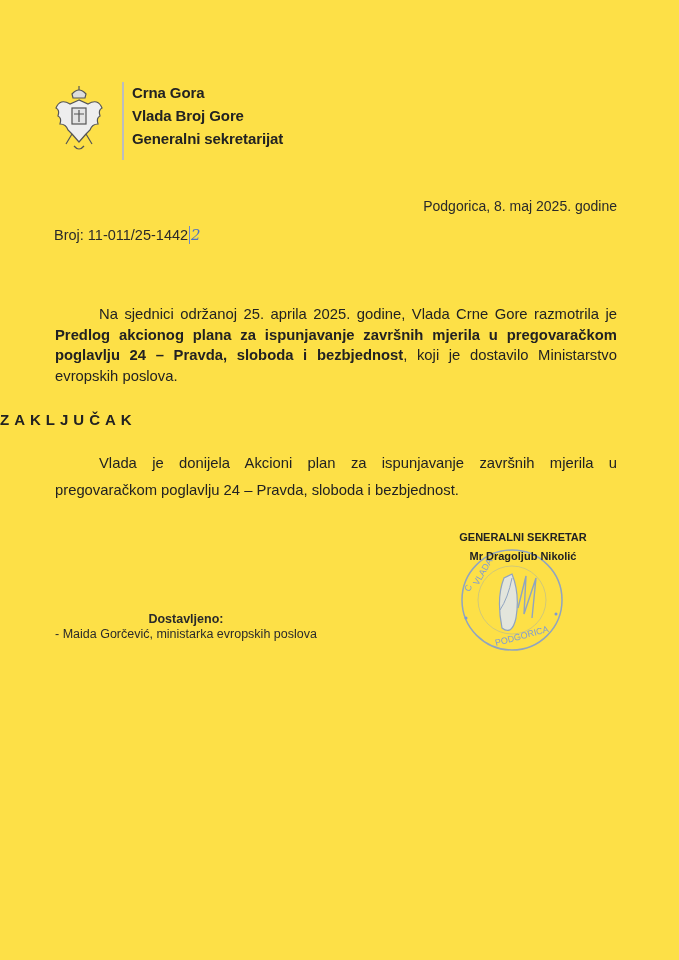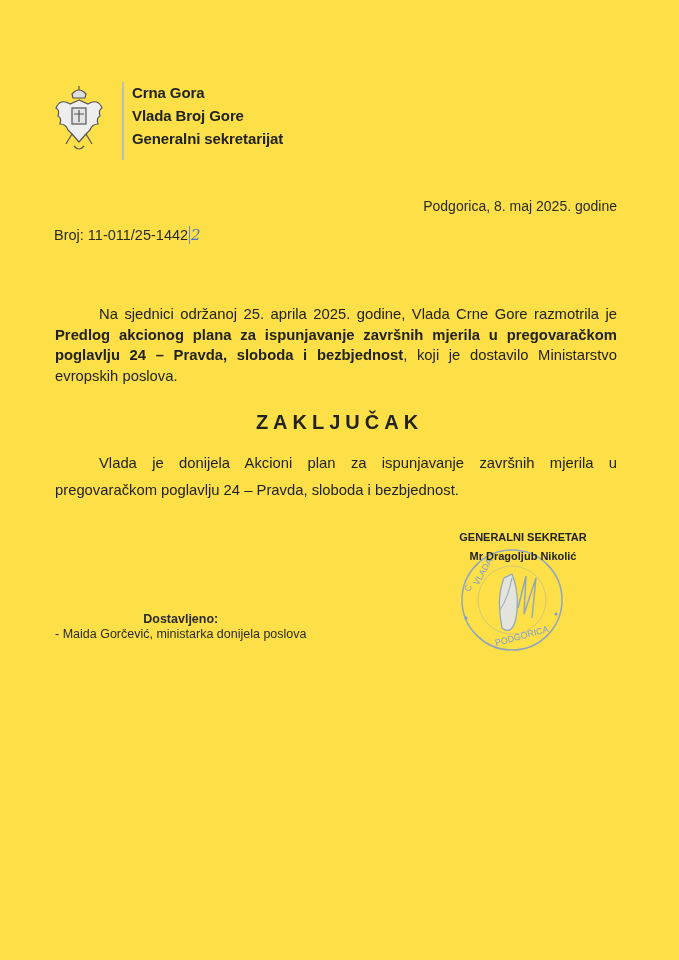--- a/index.html
+++ b/index.html
@@ -16,22 +16,22 @@
   .ref { position:absolute; left:54px; top:198px; font-size:14.5px; color:#2a2a2a;margin-top:28px; }
   .ref .hand { color:#4f74c2; font-family:"DejaVu Serif", serif; font-style:italic; font-size:15px; }
   .ref .bar { display:inline-block; width:1px; height:18px; background:#6b88cc; vertical-align:-4px; margin:0 1px; }
   .date { position:absolute; right:62px; top:198px; font-size:14px; color:#2a2a2a;text-align:right; }
 
   .body { position:absolute; left:55px; top:292px; width:562px; font-size:14.8px; line-height:20.5px; color:#222;margin-top:12px; }
   .body p { margin:0; text-align:justify; }
   .indent { text-indent:44px; }
   .body b { font-weight:bold; }
 
-  .title { position:absolute; left:0; width:679px; top:411px; text-align:center; font-weight:bold;
-           font-size:20px; letter-spacing:5px; color:#222; }
+  .title { position:absolute; left:0; width:679px; top:411px; text-align:left; font-weight:bold;
+           font-size:15px; letter-spacing:5px; color:#222; }
 
   .body2 { position:absolute; left:55px; top:450px; width:562px; font-size:14.8px; line-height:27px; color:#222; }
   .body2 p { margin:0; text-align:justify; }
 
   .sig { position:absolute; left:418px; top:528px; width:210px; text-align:center; font-weight:bold; font-size:11px; line-height:19px; color:#222; z-index:2; }
 
   .stamp { position:absolute; left:452px; top:548px; width:124px; height:110px; z-index:1; }
 
   .deliv { position:absolute; left:55px; top:612px; font-size:12.5px; line-height:15px; color:#2a2a2a; }
   .deliv .h { font-weight:bold;text-align:center; }
@@ -93,16 +93,16 @@
     </g>
   </svg>
 
   <div class="sig">
     <div>GENERALNI SEKRETAR</div>
     <div>Mr Dragoljub Nikolić</div>
   </div>
 
   <div class="deliv">
     <div class="h">Dostavljeno:</div>
-    <div>- Maida Gorčević, ministarka donijela poslova</div>
+    <div>- Maida Gorčević, ministarka evropskih poslova</div>
   </div>
 
 </div>
 
 </body></html>

